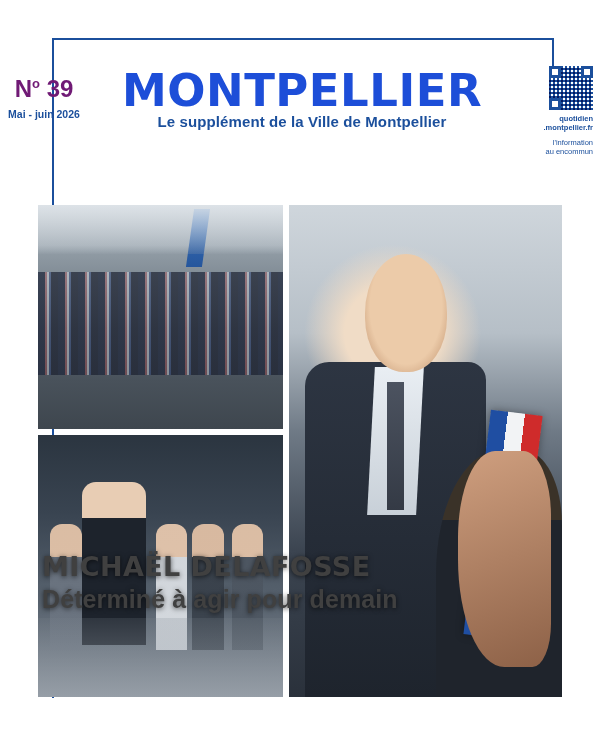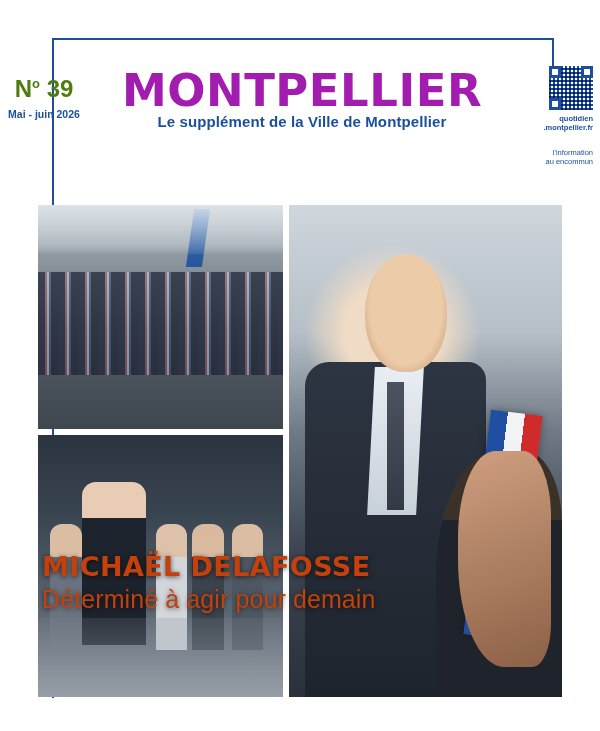--- a/index.html
+++ b/index.html
@@ -54,21 +54,21 @@
     top: 76px;
     width: 72px;
     text-align: center;
     color: #1b4f9c;
   }
   .issue-number {
     font-size: 24px;
     font-weight: bold;
     letter-spacing: 0px;
     line-height: 1.1;
-    color: #4d7c0f;
+    color: #701a75;
   }
   .issue-number sup {
     font-size: 13px;
     vertical-align: super;
   }
   .issue-date {
     margin-top: 5px;
     font-size: 10.5px;
     font-weight: bold;
     line-height: 1.35;
@@ -81,21 +81,21 @@
     left: 96px;
     top: 68px;
     width: 412px;
     text-align: center;
   }
   .title-line1 {
     font-family: "DejaVu Sans", sans-serif;
     font-size: 45px;
     font-weight: bold;
     letter-spacing: 0.5px;
-    color: #a21caf;
+    color: #1d4ed8;
     line-height: 1;
     white-space: nowrap;
   }
   .title-line2 {
     font-family: "DejaVu Sans", sans-serif;
     font-size: 38px;
     font-weight: bold;
     letter-spacing: 1px;
     color: #1b4f9c;
     line-height: 1;
@@ -155,21 +155,21 @@
     font-weight: bold;
     color: #1b4f9c;
     line-height: 1.25;
   }
   .qr-line1 { margin-top: 4px; }
   .qr-line3, .qr-line4 {
     font-size: 7.5px;
     color: #1b4f9c;
     line-height: 1.25;
   }
-  .qr-line3 { margin-top: 15px; }
+  .qr-line3 { margin-top: 5px; }
 
   
   .photos {
     position: absolute;
     left: 38px;
     top: 205px;
     width: 524px;
     height: 492px;
   }
   .photo {
@@ -346,34 +346,34 @@
     background: linear-gradient(180deg, #3a3228 0 28%, #1f242c 28% 100%);
     border-radius: 50% 30% 0 0;
   }
 
   
   .headline {
     position: absolute;
     left: 42px;
     top: 553px;
     width: 420px;
-    color: #c2410c;
+    color: #404040;
     text-shadow: 0 1px 5px rgba(0,0,0,0.65);
   }
   .headline-main {
     font-family: "DejaVu Sans", sans-serif;
     font-size: 27px;
     font-weight: bold;
     letter-spacing: 0.4px;
     line-height: 1.05;
   }
   .headline-sub {
     margin-top: 5px;
     font-size: 25px;
-    font-weight: normal;
+    font-weight: bold;
     letter-spacing: 0.1px;
     line-height: 1.1;
   }
 </style>
 </head>
 <body>
 
 <div class="page">
 
   <div class="frame-top"></div>

